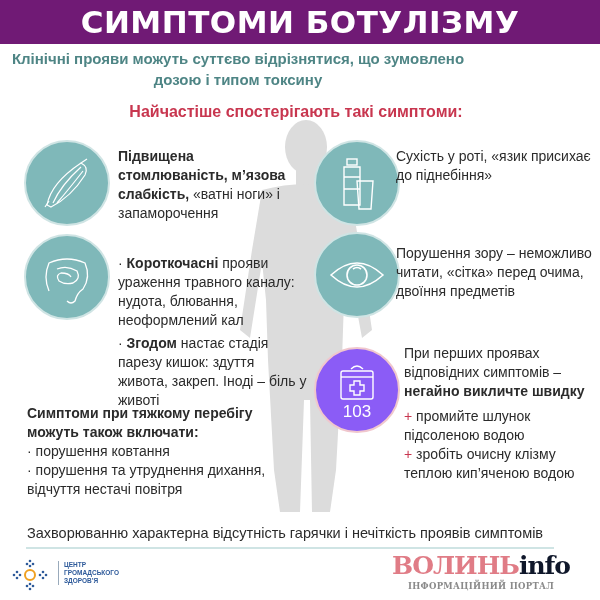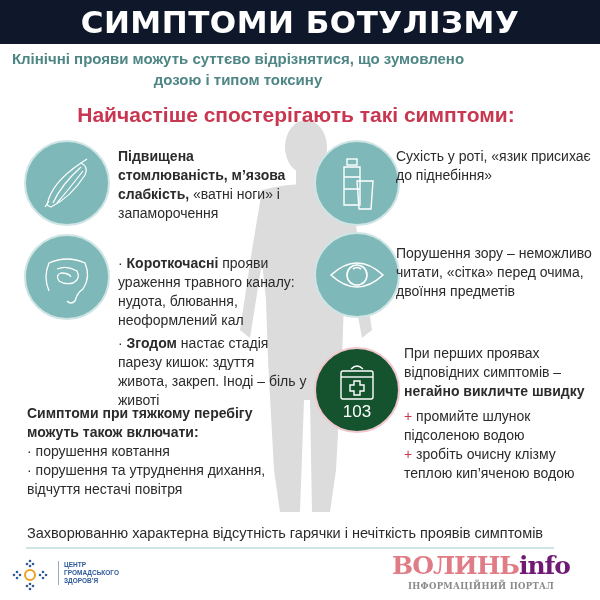--- a/index.html
+++ b/index.html
@@ -1,32 +1,32 @@
 <!DOCTYPE html>
 <html><head>
 <meta charset="utf-8">
 <style>
   * { box-sizing: border-box; margin: 0; padding: 0; }
   body { width: 600px; height: 600px; background: #ffffff; font-family: "Liberation Sans", sans-serif; position: relative; overflow: hidden; color: #2b2b2b; }
-  .header { position: absolute; left: 0; top: 0; width: 600px; height: 44px; background: #0f172a; display: flex; align-items: center; justify-content: center; }
+  .header { position: absolute; left: 0; top: 0; width: 600px; height: 44px; background: #701a75; display: flex; align-items: center; justify-content: center; }
   .header h1 { color: #ffffff; font-size: 31px; font-weight: bold; letter-spacing: 0.5px; font-family: "DejaVu Sans", sans-serif; }
   .subtitle { position: absolute; top: 48px; left: 0; width: 476px; text-align: center; color: #4e8585; font-weight: bold; font-size: 15px; line-height: 21px; }
-  .lead { position: absolute; top: 103px; left: 0; width: 592px; text-align: center; color: #c8364f; font-weight: bold; font-size: 21px; }
+  .lead { position: absolute; top: 103px; left: 0; width: 592px; text-align: center; color: #c8364f; font-weight: bold; font-size: 16px; }
   .silhouette { position: absolute; left: 0; top: 0; }
   .circle { position: absolute; width: 86px; height: 86px; border-radius: 50%; background: #7fb8b9; border: 2px solid #cfe4e4; display: flex; align-items: center; justify-content: center; }
-  .circle.red { background: #14532d; border-color: #f0c7cd; }
+  .circle.red { background: #8b5cf6; border-color: #f0c7cd; }
   .block { position: absolute; font-size: 14px; line-height: 19px; color: #2b2b2b; }
   .block b { font-weight: bold; }
   .plus { color: #c8364f; }
   .footer-note { position: absolute; left: 27px; top: 525px; font-size: 14.5px; color: #2b2b2b; }
   .footer-line { position: absolute; left: 26px; top: 547px; width: 528px; height: 2px; background: #cfe4e4; }
   .logo-text { position: absolute; left: 58px; top: 561px; font-size: 6.5px; line-height: 8px; color: #2e5a9a; font-weight: bold; border-left: 1px solid #9ab; padding-left: 5px; }
   .volyn { position: absolute; left: 392px; top: 551px; font-family: "DejaVu Serif", serif; font-weight: bold; font-size: 25px; letter-spacing: -1px; }
   .volyn .v1 { color: #e07c86; }
-  .volyn .v2 { color: #701a75; }
+  .volyn .v2 { color: #0f172a; }
   .portal { position: absolute; left: 408px; top: 581px; font-family: "DejaVu Serif", serif; font-weight: bold; font-size: 8.5px; color: #8a8a8a; letter-spacing: 0.3px; }
 </style>
 </head>
 <body>
 
 <div class="header">
   <h1>СИМПТОМИ БОТУЛІЗМУ</h1>
 </div>
 
 <div class="subtitle">

